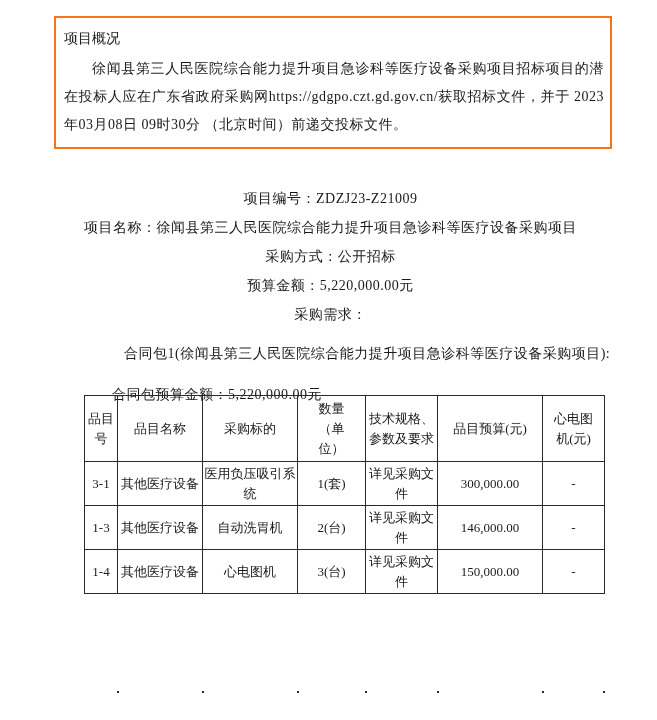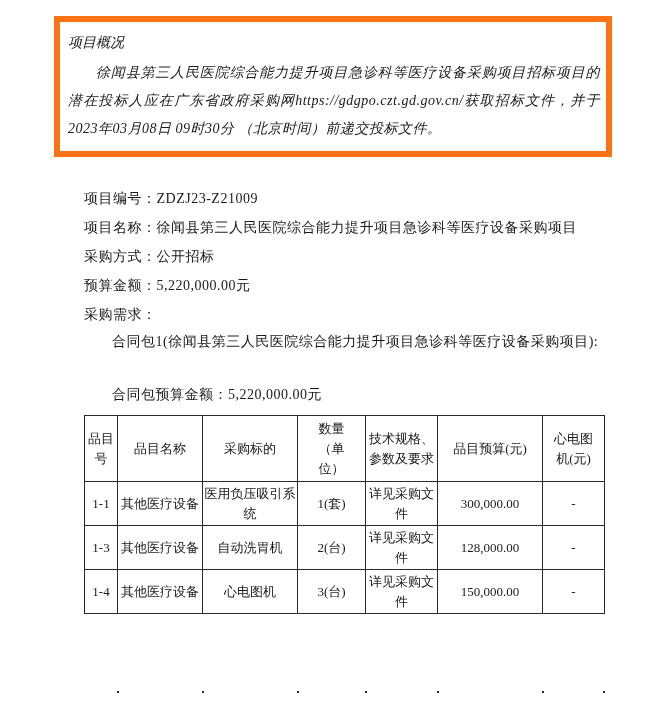--- a/index.html
+++ b/index.html
@@ -11,25 +11,24 @@
     color: #1a1a1a;
     font-family: "Liberation Serif", "DejaVu Serif", serif;
     overflow: hidden;
   }
   
   .overview-box {
     position: absolute;
     left: 54px; top: 16px;
     width: 558px;
     box-sizing: border-box;
-    border: 6px solid #f97316;
+    border: 2px solid #f97316;
     padding: 6px 6px 8px 8px;
     font-size: 14px;
     line-height: 28px;
-    font-style: italic;
   }
   .overview-title { line-height: 29px; }
   .overview-body {
     margin: 2px 0 0 0;
     text-indent: 2em;
     text-align: justify;
     letter-spacing: 0.5px;
   }
   
   .section-heading {
@@ -39,40 +38,41 @@
     font-weight: bold;
     letter-spacing: 1px;
   }
   
   .info-lines {
     position: absolute;
     left: 84px; top: 184px;
     font-size: 14px;
     line-height: 29px;
     letter-spacing: 0.5px;
+    text-align: center;
   }
   .package-line {
     position: absolute;
     left: 56px; top: 327px;
     width: 556px;
     font-size: 14px;
     line-height: 29px;
     text-indent: 56px;
     letter-spacing: 0.5px;
-    margin: 0;
+    margin: 12px;
   }
   .package-budget {
     position: absolute;
     left: 112px; top: 380px;
     font-size: 14px;
     line-height: 29px;
     letter-spacing: 0.5px;
   }
   
-  .items-table-wrap { position: absolute; left: 84px; top: 415px; }
+  .items-table-wrap { position: absolute; left: 84px; top: 395px; }
   table.items {
     border-collapse: collapse;
     table-layout: fixed;
     width: 520px;
     font-size: 13px;
   }
   table.items th, table.items td {
     border: 1px solid #2a2a2a;
     font-weight: normal;
     text-align: center;
@@ -134,35 +134,35 @@
         <tr class="hdr">
           <th><span class="wrap-2">品目号</span></th>
           <th>品目名称</th>
           <th>采购标的</th>
           <th><span class="wrap-2">数量（单位）</span></th>
           <th>技术规格、参数及要求</th>
           <th>品目预算(元)</th>
           <th><span class="wrap-3">心电图机(元)</span></th>
         </tr>
         <tr class="row">
-          <td>1-1</td>
+          <td>3-1</td>
           <td>其他医疗设备</td>
           <td class="c-target">医用负压吸引系统</td>
           <td>1(套)</td>
           <td class="c-spec">详见采购文件</td>
           <td class="c-budget">300,000.00</td>
           <td class="c-cap">-</td>
         </tr>
         <tr class="row">
           <td>1-3</td>
           <td>其他医疗设备</td>
           <td class="c-target">自动洗胃机</td>
           <td>2(台)</td>
           <td class="c-spec">详见采购文件</td>
-          <td class="c-budget">128,000.00</td>
+          <td class="c-budget">146,000.00</td>
           <td class="c-cap">-</td>
         </tr>
         <tr class="row">
           <td>1-4</td>
           <td>其他医疗设备</td>
           <td class="c-target">心电图机</td>
           <td>3(台)</td>
           <td class="c-spec">详见采购文件</td>
           <td class="c-budget">150,000.00</td>
           <td class="c-cap">-</td>

